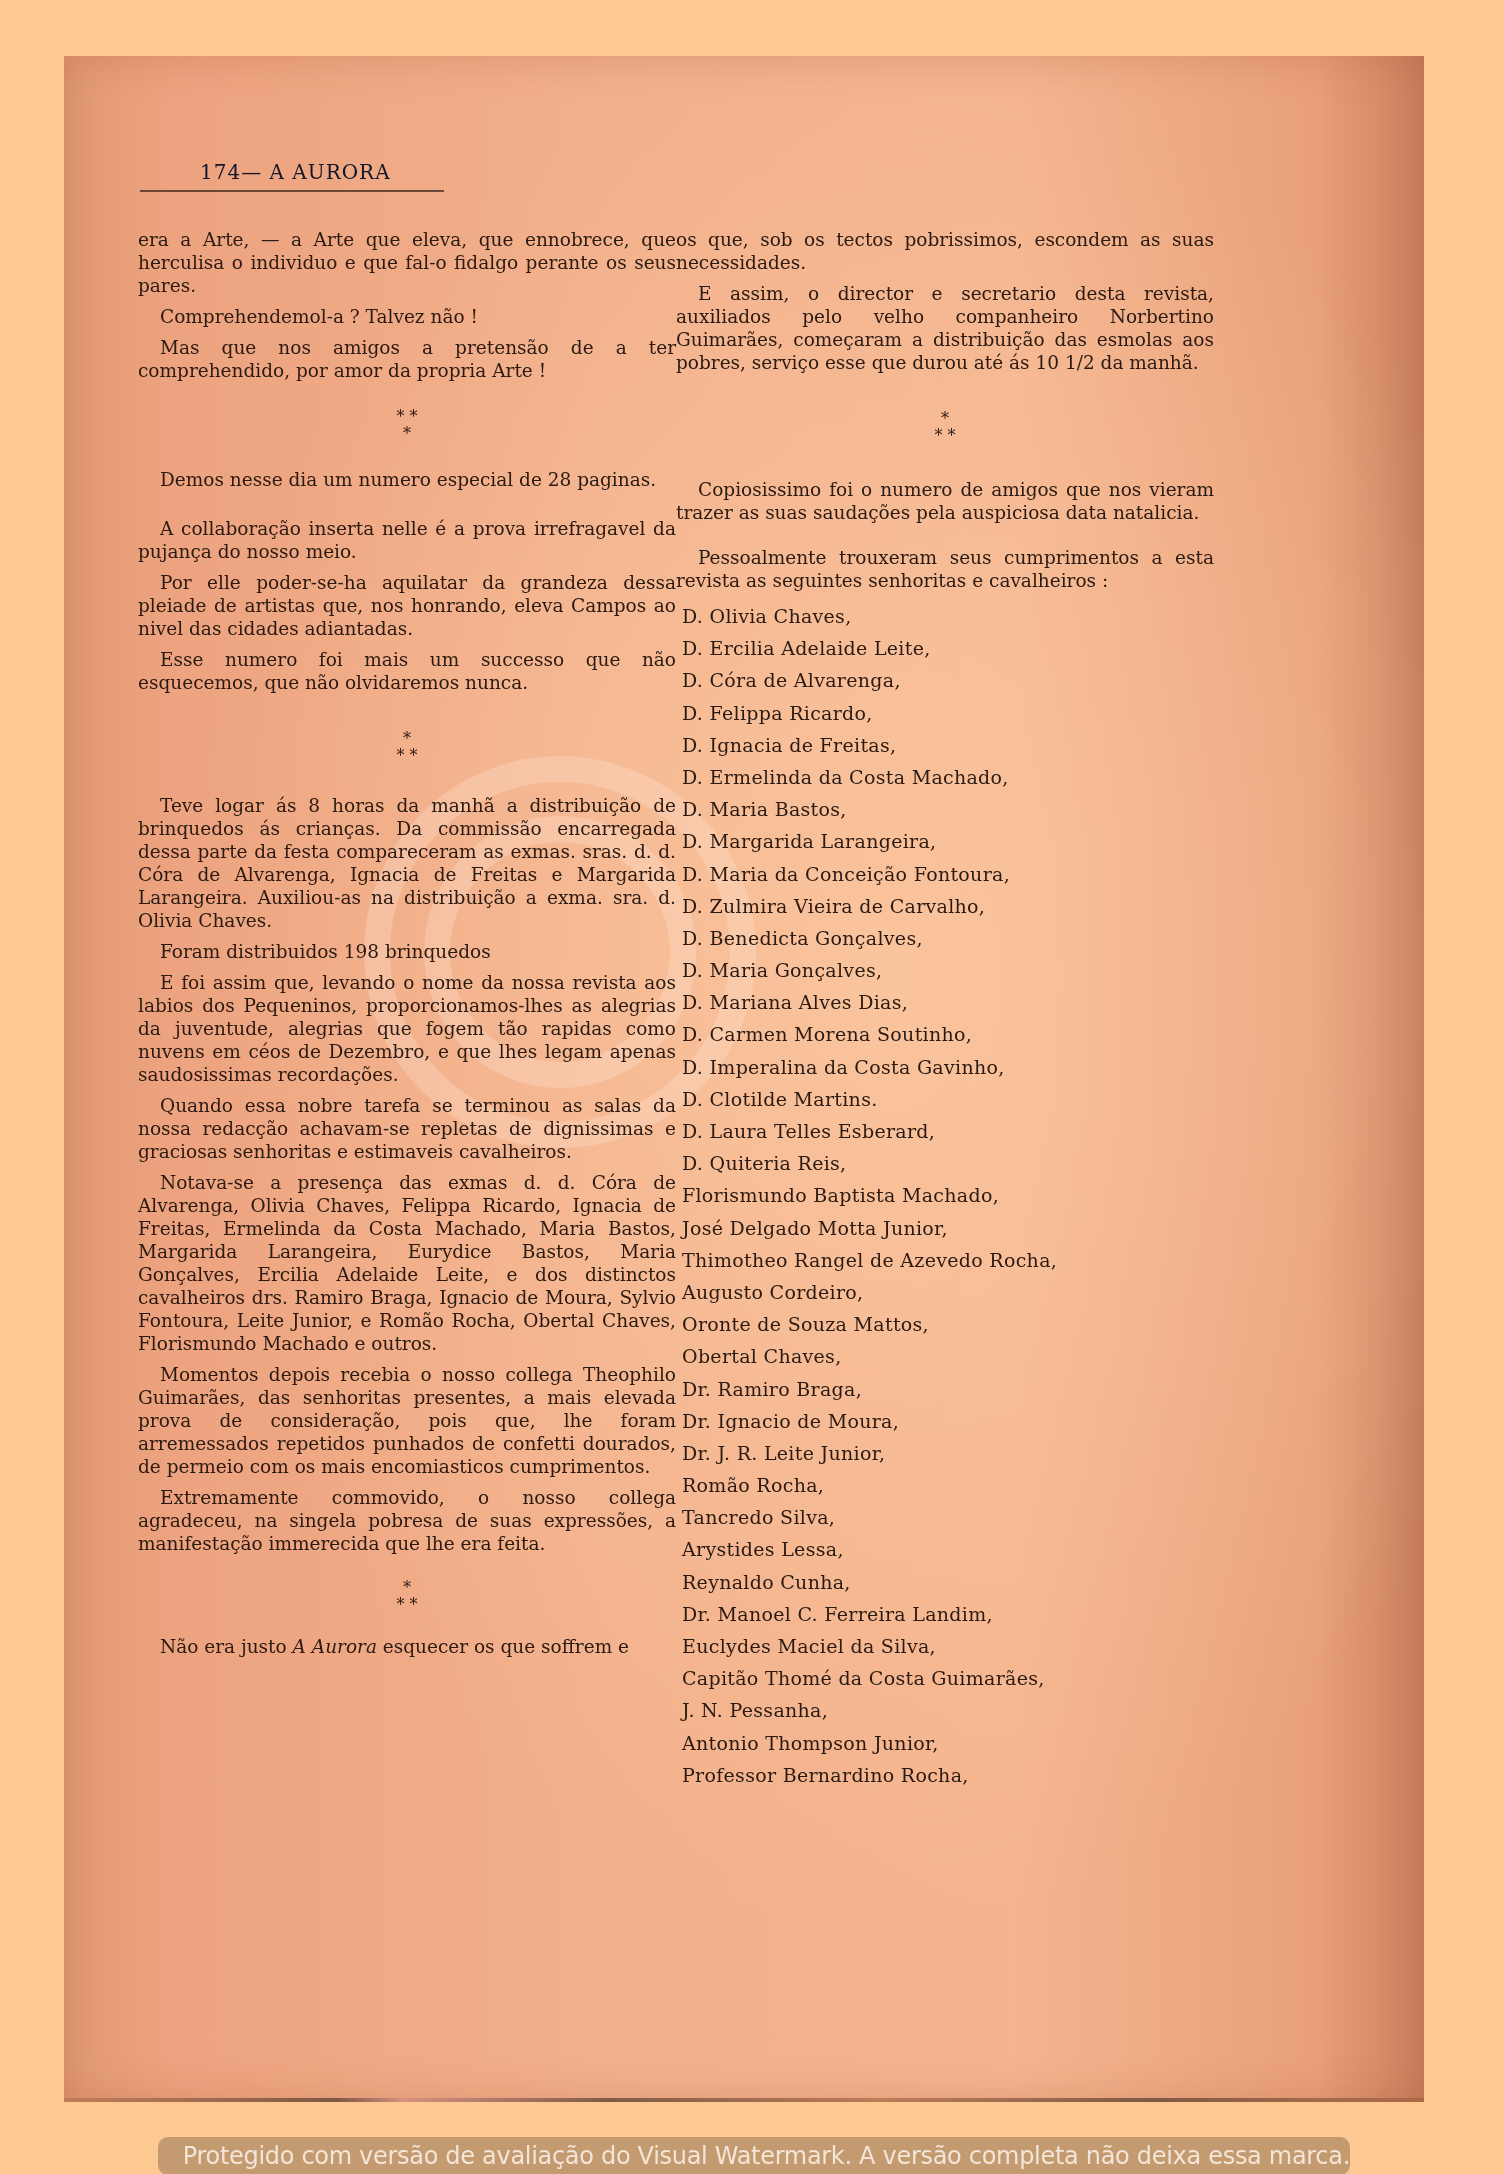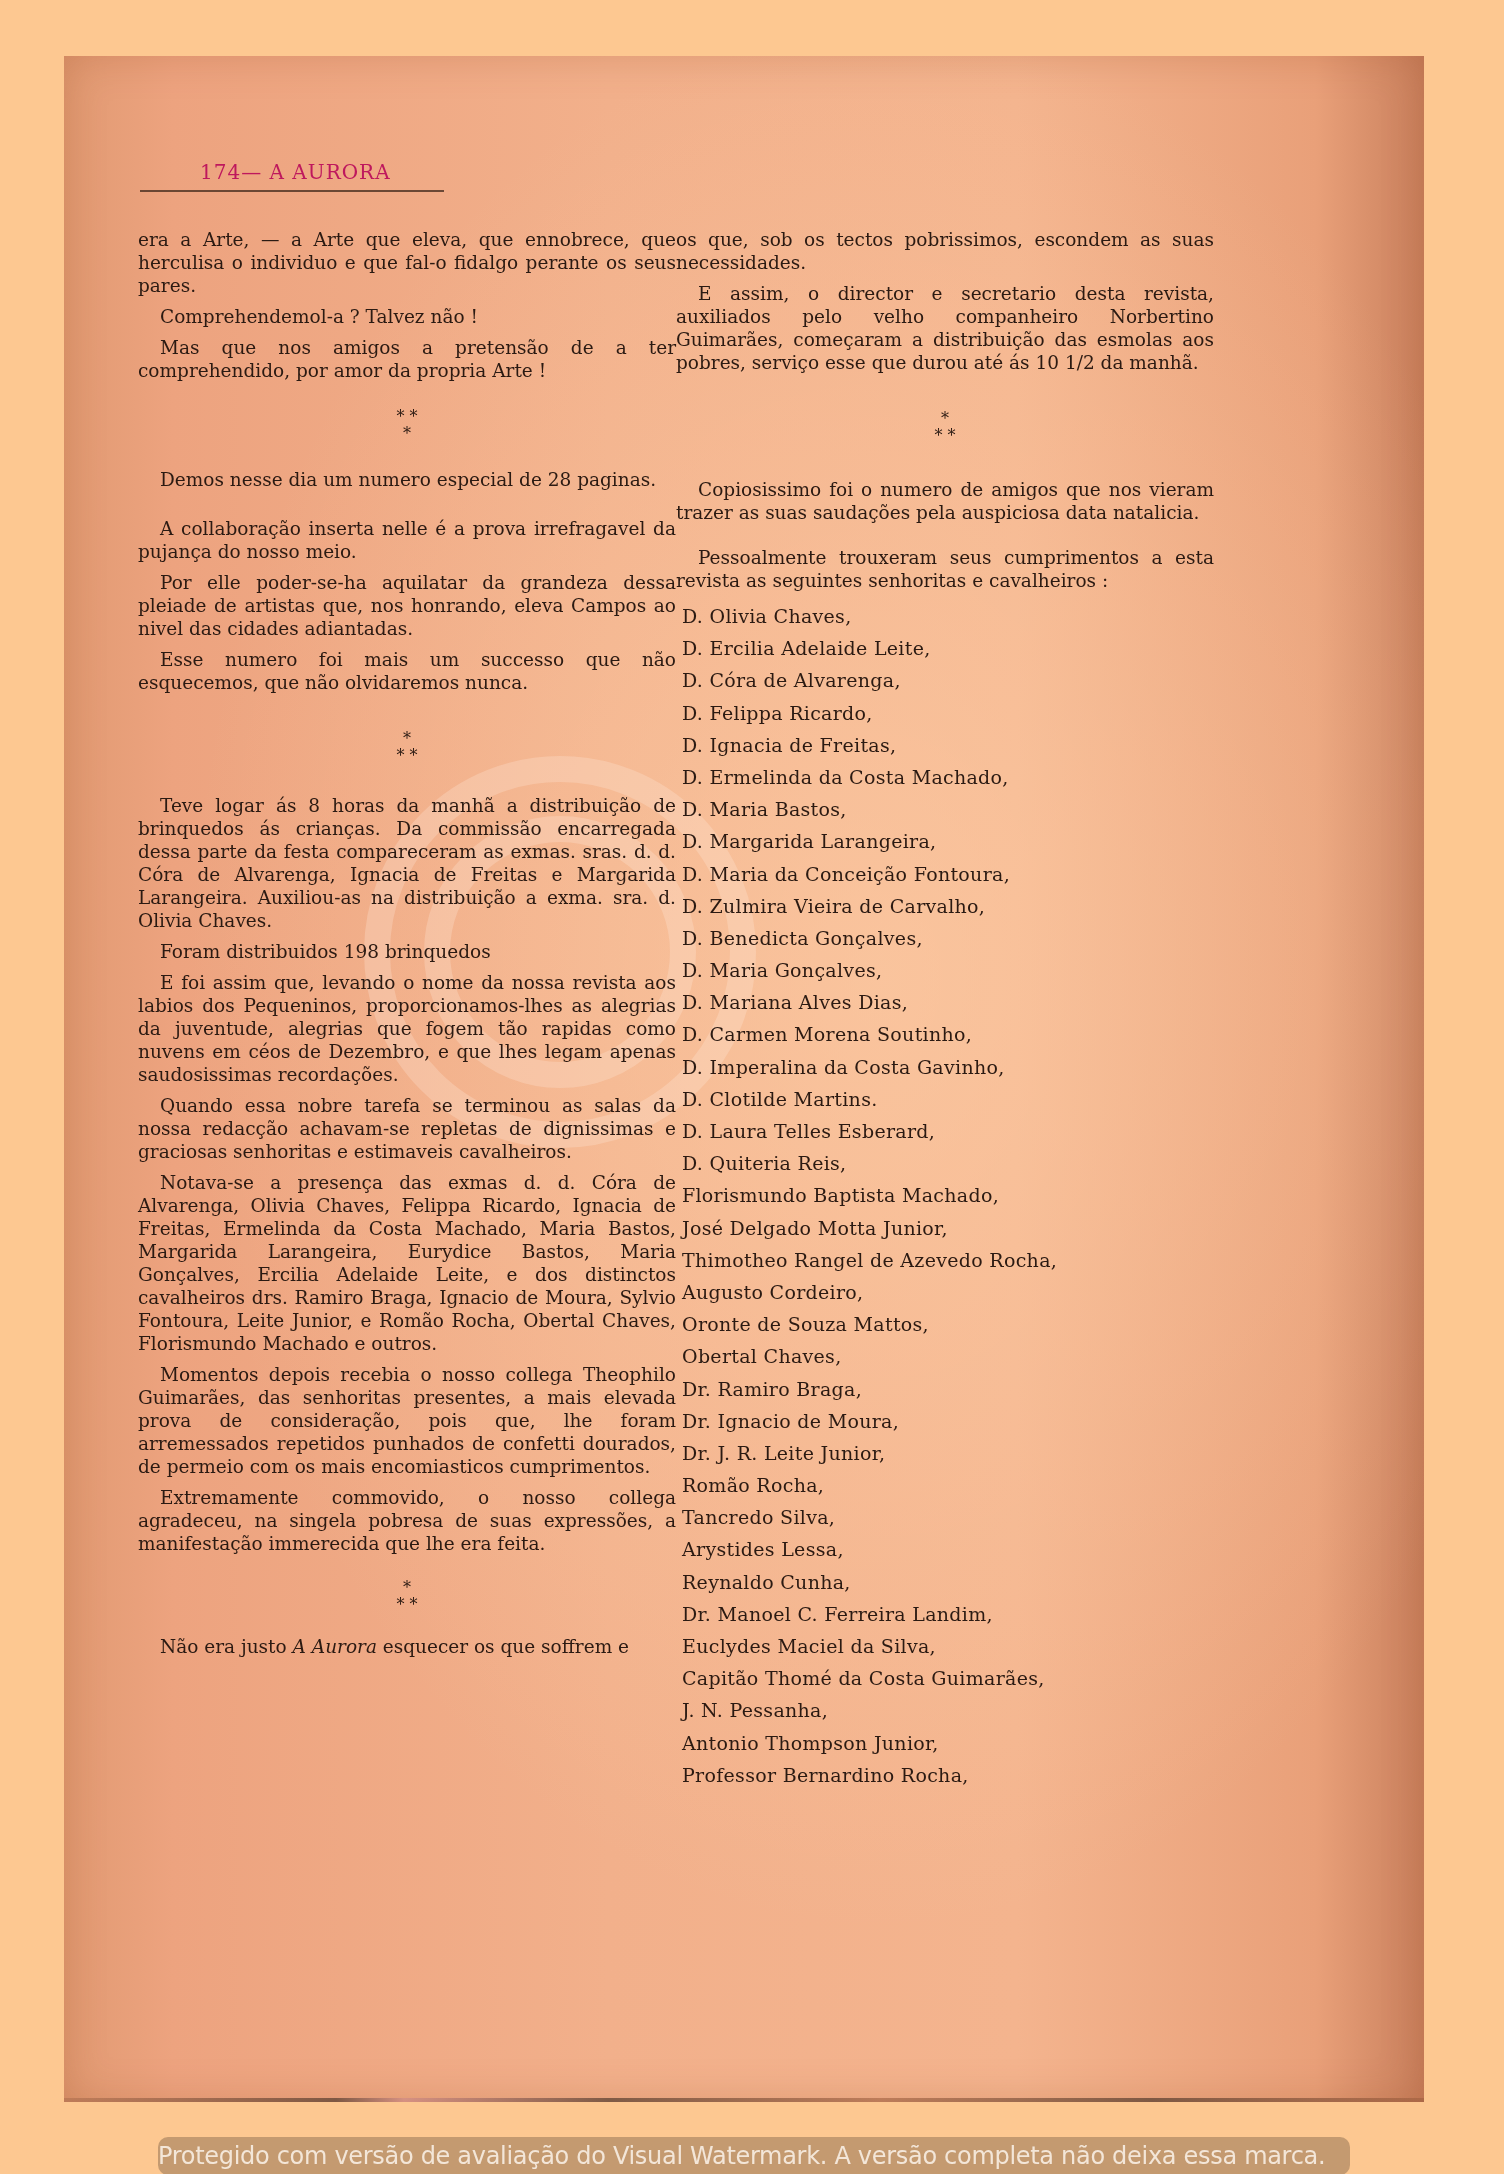--- a/index.html
+++ b/index.html
@@ -19,21 +19,21 @@
     .page-bottom-edge {
       position:absolute; left:0; right:0; bottom:0; height:4px;
       background:linear-gradient(90deg,#b07050,#3a2a20 20%,#c88 25%,#3a2a20 40%,#a06040 60%,#3a2a20 80%,#a06040);
       opacity:0.6;
     }
     .running-head {
       position:absolute; left:140px; top:160px; width:300px;
     }
     .running-head .title {
       display:block; padding-left:60px;
-      font-size:20px; letter-spacing:1px; color:#be185d;
+      font-size:20px; letter-spacing:1px; color:#0f172a;
     }
     .running-head .rule {
       display:block; margin-top:6px; height:2px; width:304px;
       background:#4a3020; opacity:0.8;
     }
     .col {
       position:absolute; top:220px; width:554px;
       color:#2b1a12; font-size:18.5px; line-height:23px;
     }
     .col.left { left:130px; }
@@ -45,21 +45,21 @@
       text-align:center; font-size:16px; line-height:17px; color:#2b1a12;
       margin:30px 0 30px 0;
     }
     .stars span { display:block; }
     .names { margin:6px 0 0 0; padding:0; list-style:none; }
     .names li { padding-left:14px; height:32.2px; line-height:32px; font-size:19px; letter-spacing:0.3px; }
     .watermark-bar {
       position:absolute; left:158px; top:2137px; width:1192px; height:38px;
       background:#c49a70; border-radius:10px;
       color:#f3e6d8; font-family:"DejaVu Sans", sans-serif; font-size:24px;
-      line-height:38px; text-align:left; white-space:nowrap; overflow:hidden;
+      line-height:38px; text-align:right; white-space:nowrap; overflow:hidden;
       letter-spacing:-0.3px;
     }
     .ghost-mark {
       position:absolute; left:300px; top:700px; width:340px; height:340px;
       border-radius:50%; border:26px solid rgba(255,235,220,0.28);
       pointer-events:none;
     }
     .ghost-mark.inner { left:360px; top:760px; width:220px; height:220px; }
     i.it { font-style:italic; }
   </style>

